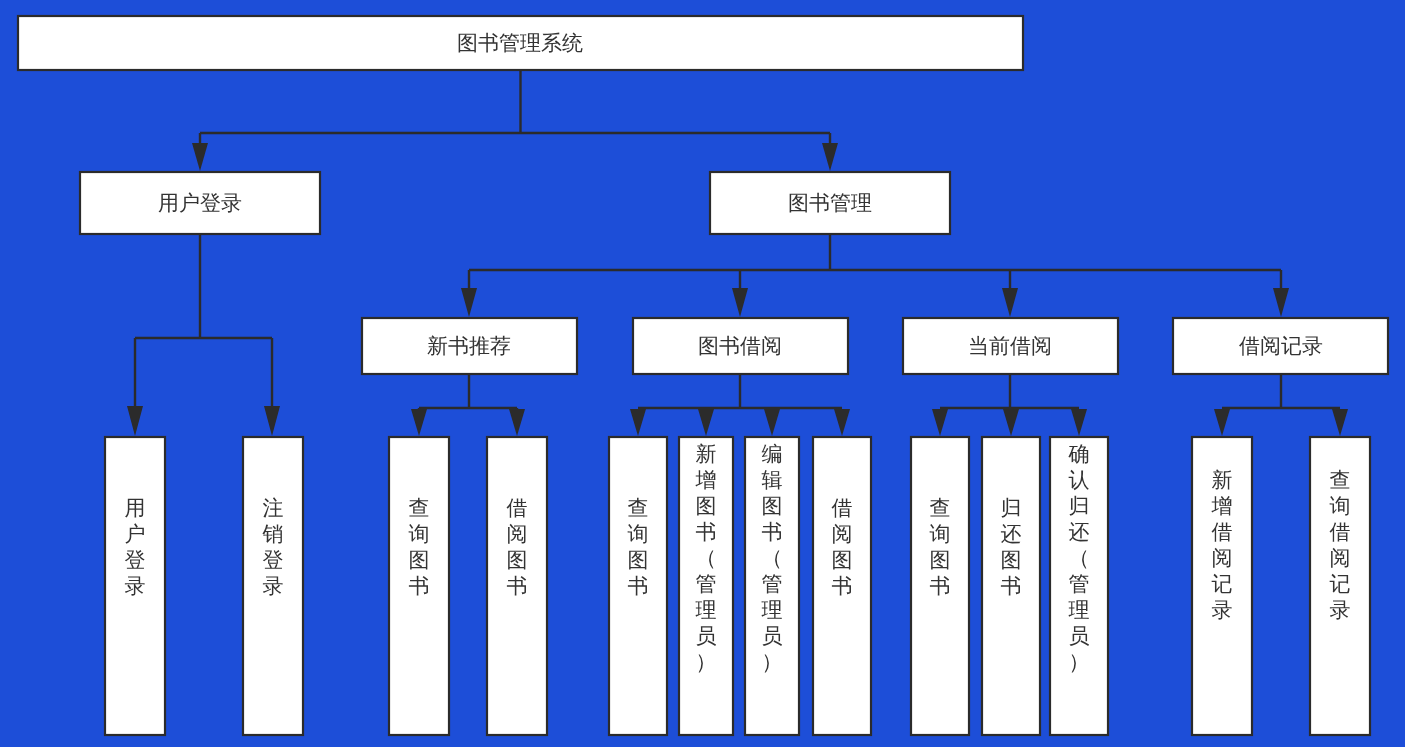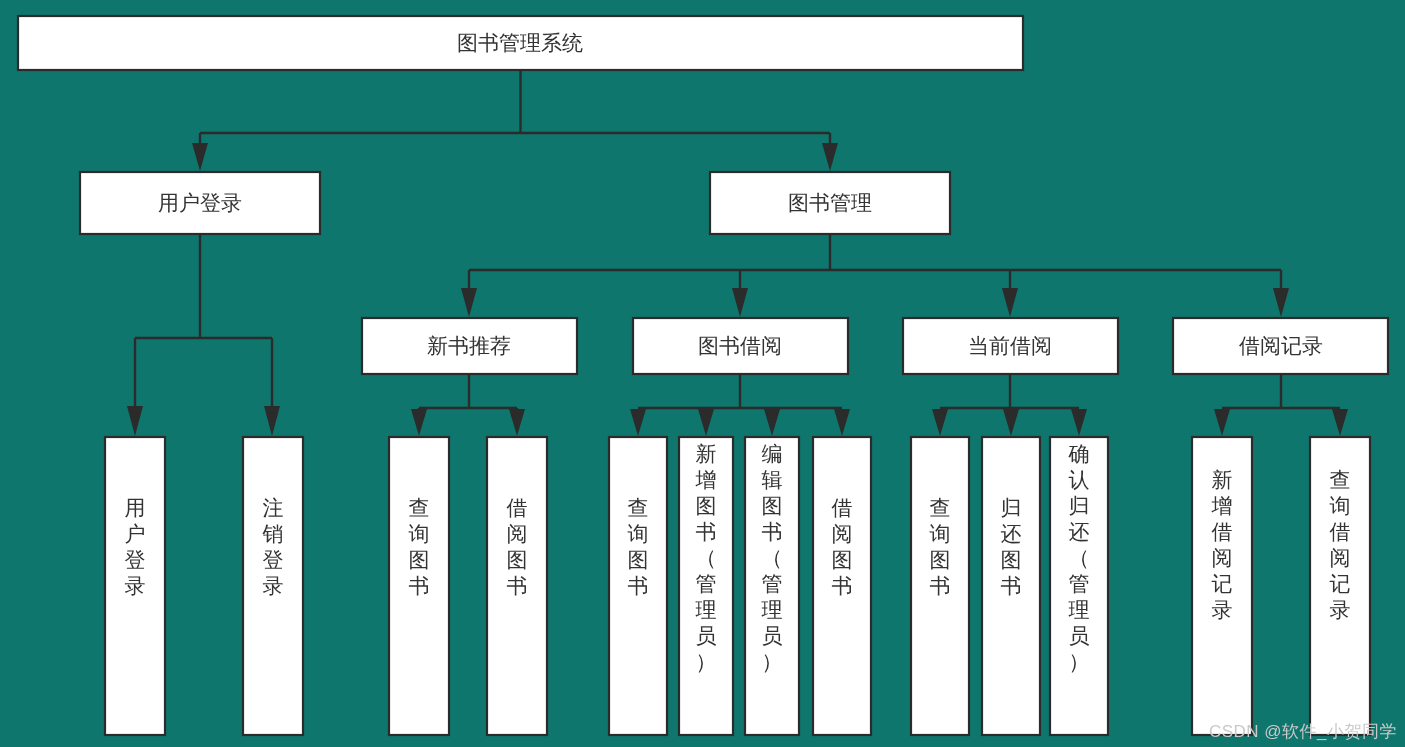--- a/index.html
+++ b/index.html
@@ -10,21 +10,21 @@
   body {
     width: 1405px;
     height: 747px;
     font-family: "Liberation Sans", "DejaVu Sans", sans-serif;
     overflow: hidden;
   }
   #diagram-root {
     position: relative;
     width: 1405px;
     height: 747px;
-    background: #0f766e;
+    background: #1d4ed8;
   }
   svg.flow {
     position: absolute;
     top: 0;
     left: 0;
     width: 1405px;
     height: 747px;
     display: block;
   }
   .node-box {
@@ -222,14 +222,13 @@
       <text class="node-label-v" x="1222" y="487"><tspan x="1222" y="487">新</tspan><tspan x="1222" y="513">增</tspan><tspan x="1222" y="539">借</tspan><tspan x="1222" y="565">阅</tspan><tspan x="1222" y="591">记</tspan><tspan x="1222" y="617">录</tspan></text>
     </g>
 
     <g>
       <rect class="node-box" x="1310" y="437" width="60" height="298"></rect>
       <text class="node-label-v" x="1340" y="487"><tspan x="1340" y="487">查</tspan><tspan x="1340" y="513">询</tspan><tspan x="1340" y="539">借</tspan><tspan x="1340" y="565">阅</tspan><tspan x="1340" y="591">记</tspan><tspan x="1340" y="617">录</tspan></text>
     </g>
 
   </svg>
 
-  <div class="watermark-text">CSDN @软件_小贺同学</div>
 </div>
 
 </body></html>

